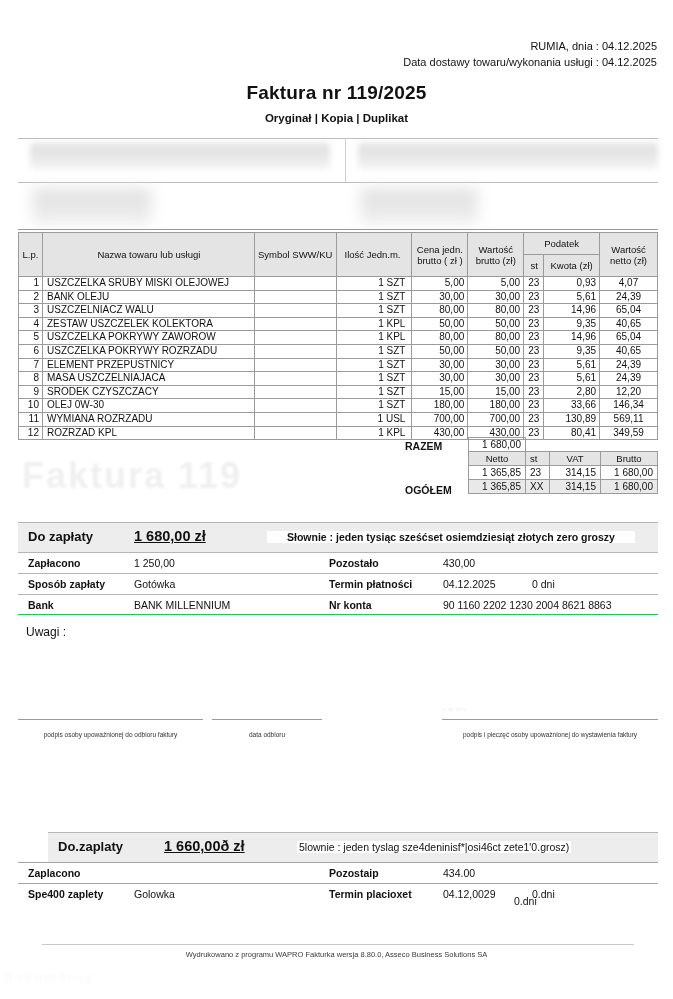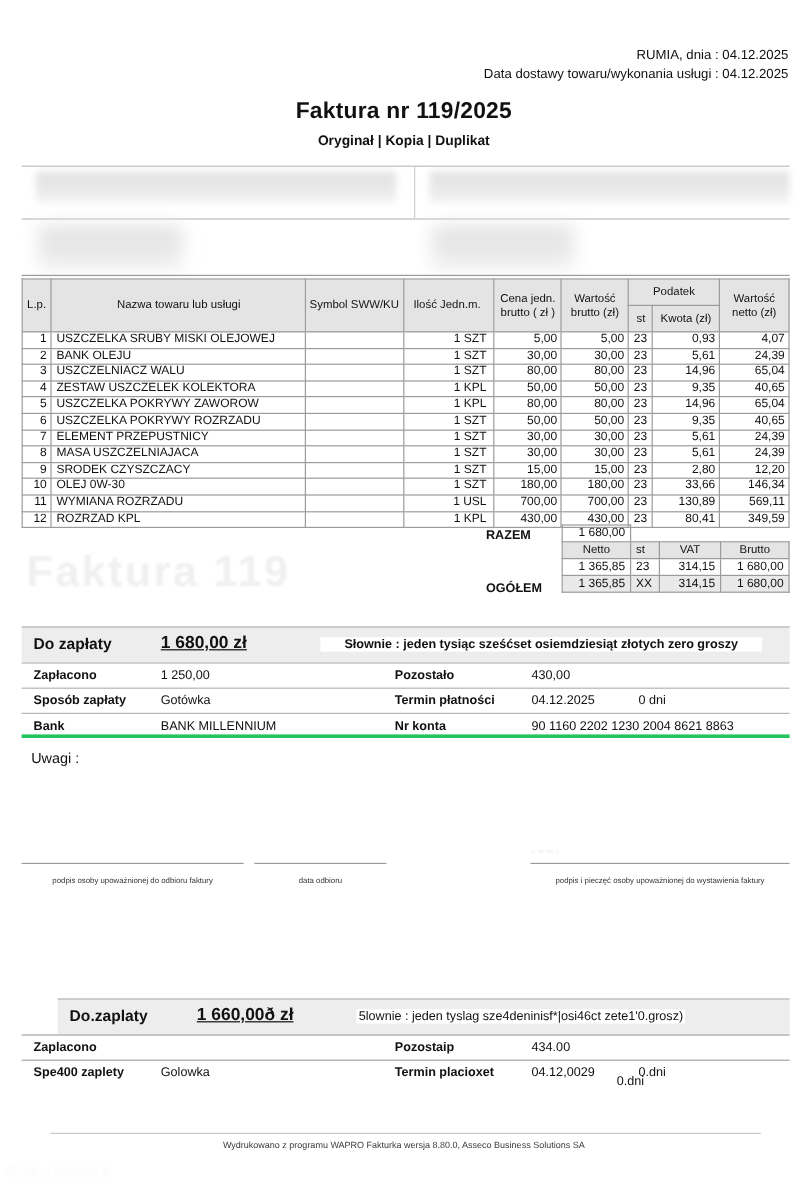--- a/index.html
+++ b/index.html
@@ -71,21 +71,21 @@
   table.items thead th.tall { height: 44px; }
   table.items tbody td { height: 12.6px; line-height: 12.6px; white-space: nowrap; }
   .c-lp   { width: 24px;  text-align: right; }
   .c-name { width: 212px; text-align: left; padding-left: 4px !important; }
   .c-sym  { width: 82px; }
   .c-qty  { width: 76px;  text-align: right; padding-right: 6px !important; }
   .c-cena { width: 56px;  text-align: right; }
   .c-wbr  { width: 56px;  text-align: right; }
   .c-st   { width: 20px;  text-align: left; padding-left: 4px !important; }
   .c-kw   { width: 56px;  text-align: right; }
-  .c-wnet { width: 58px;  text-align: right; }
+  .c-wnet { width: 58px;  text-align: center; }
 
   
   .totals { position: absolute; left: 405px; top: 437px; width: 253px; font-size: 10px; }
   .tot-label {
     position: absolute; font-weight: bold; font-size: 10.5px;
   }
   .lbl-razem  { left: 0px; top: 3px; }
   .lbl-ogolem { left: 0px; top: 47px; }
   table.sum { border-collapse: collapse; position: absolute; left: 63px; top: 0; }
   table.sum td, table.sum th {
@@ -120,21 +120,21 @@
     background:#ffffff; padding:0 20px;
   }
   .pay-row {
     position: relative; height: 21px; border-top: 1px solid #b5b5b5; font-size: 10.5px;
   }
   .pay-row .k1 { position:absolute; left:10px; top:4px; font-weight:bold; }
   .pay-row .v1 { position:absolute; left:116px; top:4px; }
   .pay-row .k2 { position:absolute; left:311px; top:4px; font-weight:bold; }
   .pay-row .v2 { position:absolute; left:425px; top:4px; }
   .pay-row .v3 { position:absolute; left:514px; top:4px; }
-  .pay-row.last { border-bottom: 3px solid #22c55e; overflow:hidden; }
+  .pay-row.last { border-bottom: 1px solid #22c55e; overflow:hidden; }
   .acct-clip { position:absolute; left:425px; top:4px; height:11px; overflow:hidden; }
 
   
   .uwagi { position:absolute; left:26px; top:625px; font-size:12px; }
   .sigline { position:absolute; height:1px; background:#9b9b9b; }
   .sigcap  { position:absolute; font-size:6.5px; color:#333; text-align:center; }
   .stamp-ghost {
     position:absolute; left:443px; top:705px; width:60px; height:10px;
     font-size:8px; color:#9a9a9a; filter: blur(1px); white-space:nowrap; overflow:hidden;
   }

